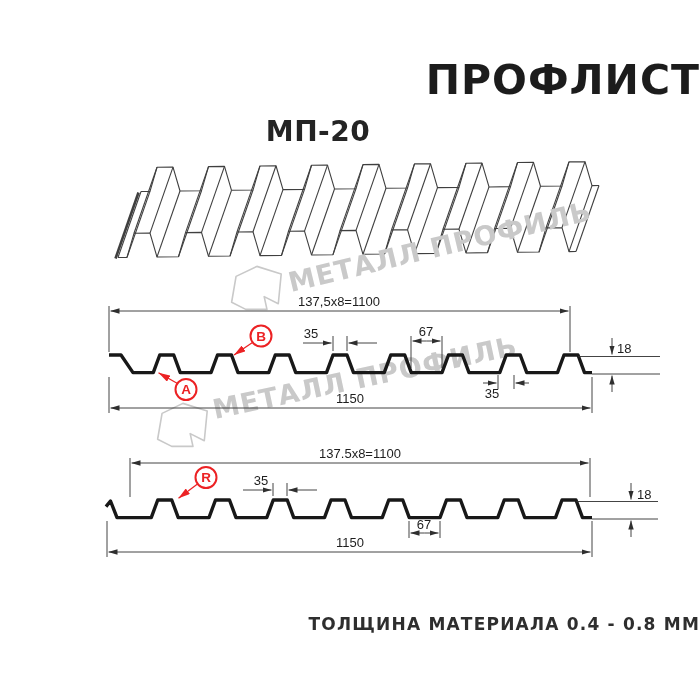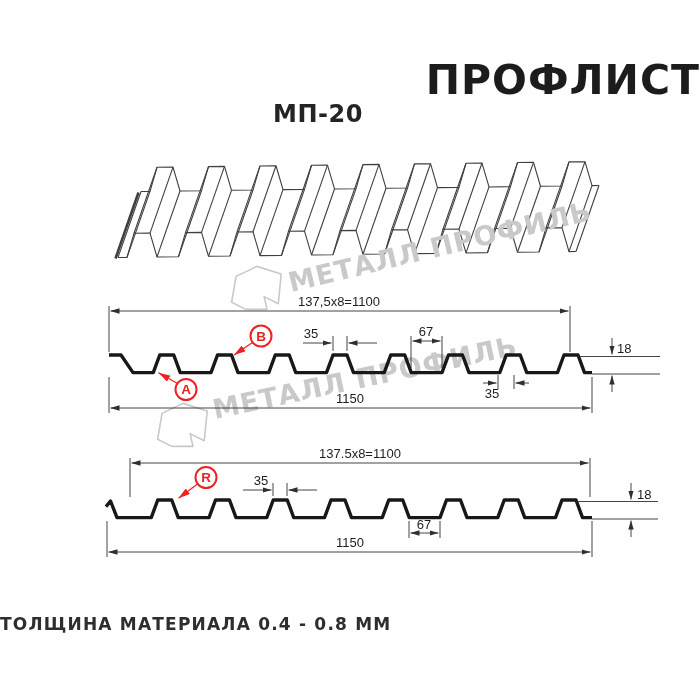--- a/index.html
+++ b/index.html
@@ -1,24 +1,24 @@
 <!DOCTYPE html>
 <html><head>
 <meta charset="utf-8">
 <style>
   html,body{margin:0;padding:0;background:#fff;}
   .stage{position:relative;width:700px;height:700px;background:#ffffff;overflow:hidden;
          font-family:"Liberation Sans",sans-serif;}
   .page-title{position:absolute;top:56px;left:0;width:700px;text-align:right;
          font-family:"DejaVu Sans",sans-serif;font-weight:bold;font-size:41px;
          letter-spacing:1px;color:#1c1c1c;}
-  .page-subtitle{position:absolute;top:100px;left:0;width:636px;text-align:center;
-         font-family:"DejaVu Sans",sans-serif;font-weight:bold;font-size:24px;
+  .page-subtitle{position:absolute;top:115px;left:0;width:636px;text-align:center;
+         font-family:"DejaVu Sans",sans-serif;font-weight:bold;font-size:28px;
          letter-spacing:.5px;color:#242424;}
-  .footer-note{position:absolute;top:614px;left:0;width:700px;text-align:left;
+  .footer-note{position:absolute;top:614px;left:0;width:700px;text-align:right;
          font-family:"DejaVu Sans",sans-serif;font-weight:bold;font-size:17px;
          letter-spacing:1.2px;color:#2e2e2e;}
   svg{position:absolute;left:0;top:0;}
   svg text{font-family:"Liberation Sans",sans-serif;font-size:13px;fill:#1e1e1e;}
   text.dim{font-size:13px;}
   text.red-letter{font-size:13.5px;font-weight:bold;fill:#ec2224;}
   text.wm{font-family:"DejaVu Sans",sans-serif;font-weight:bold;font-size:27px;
           fill:#c9c9c9;letter-spacing:1px;}
 </style>
 </head>

